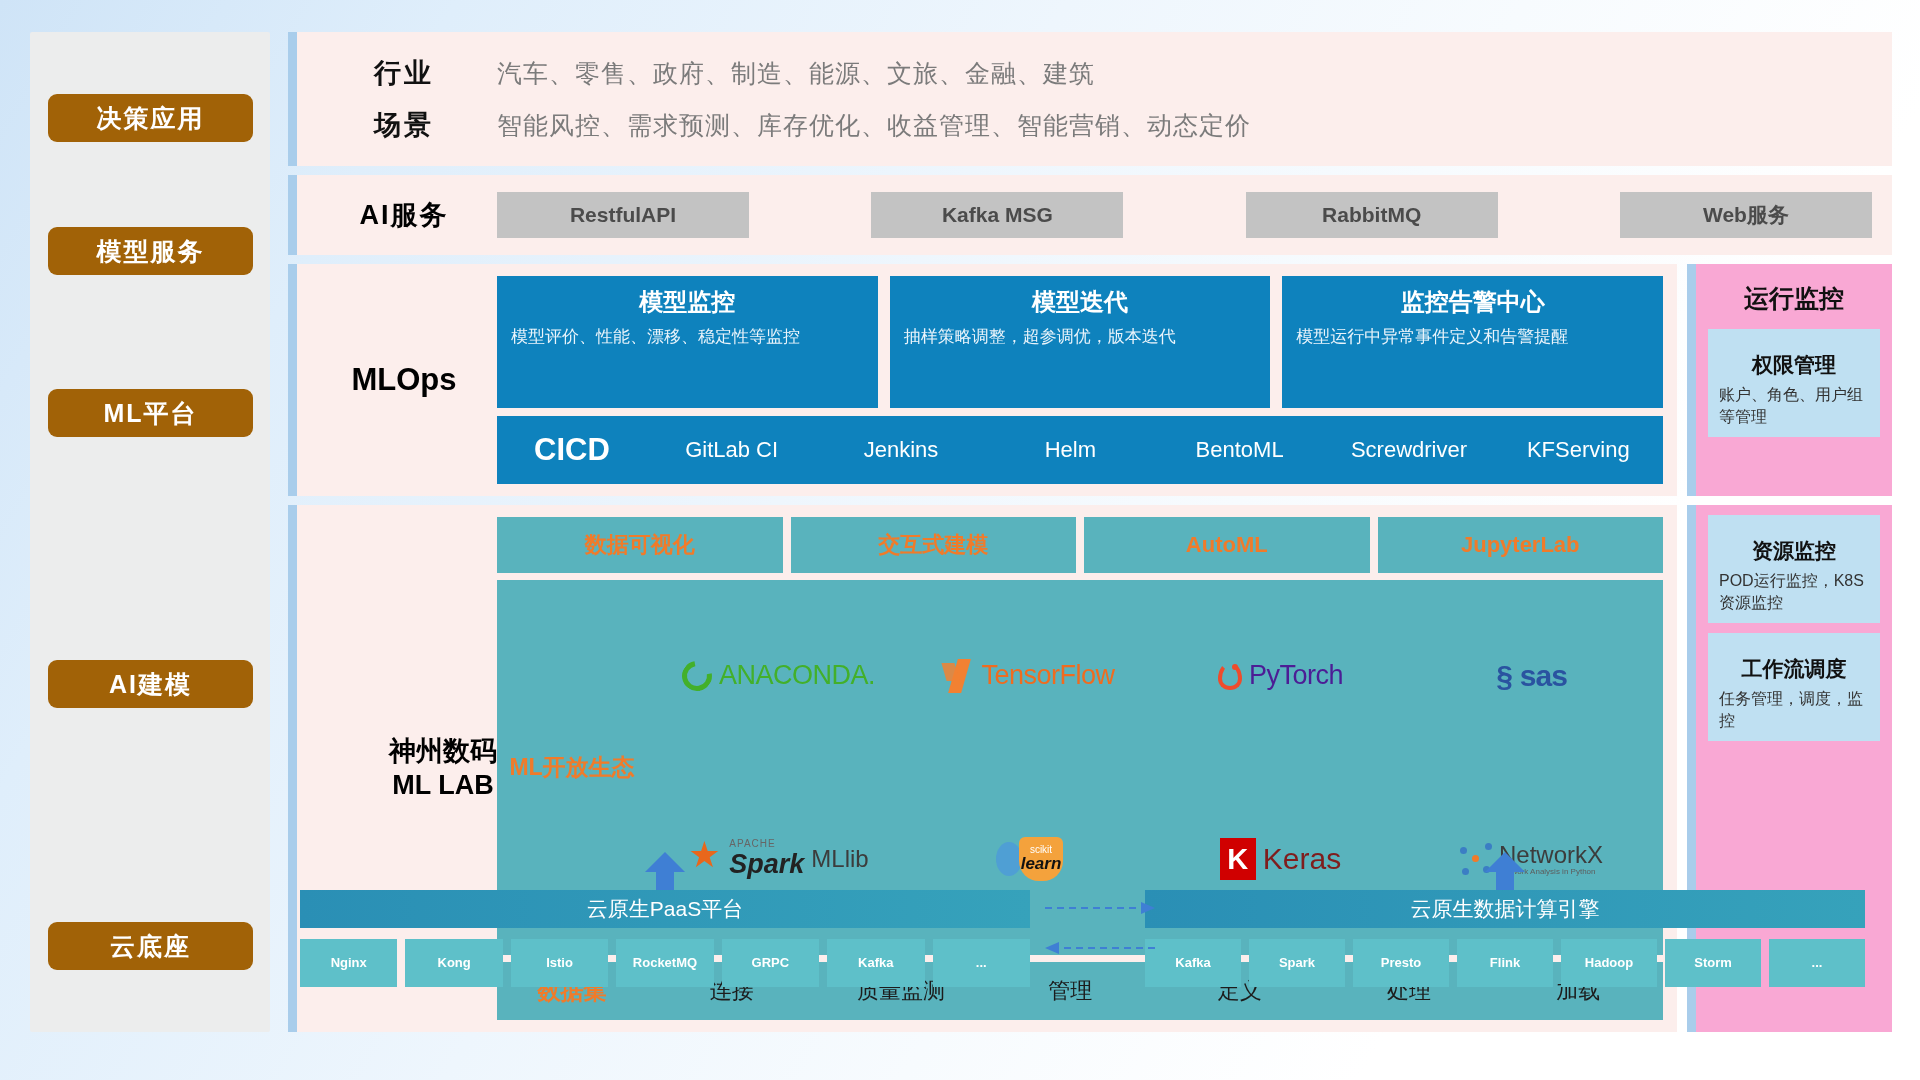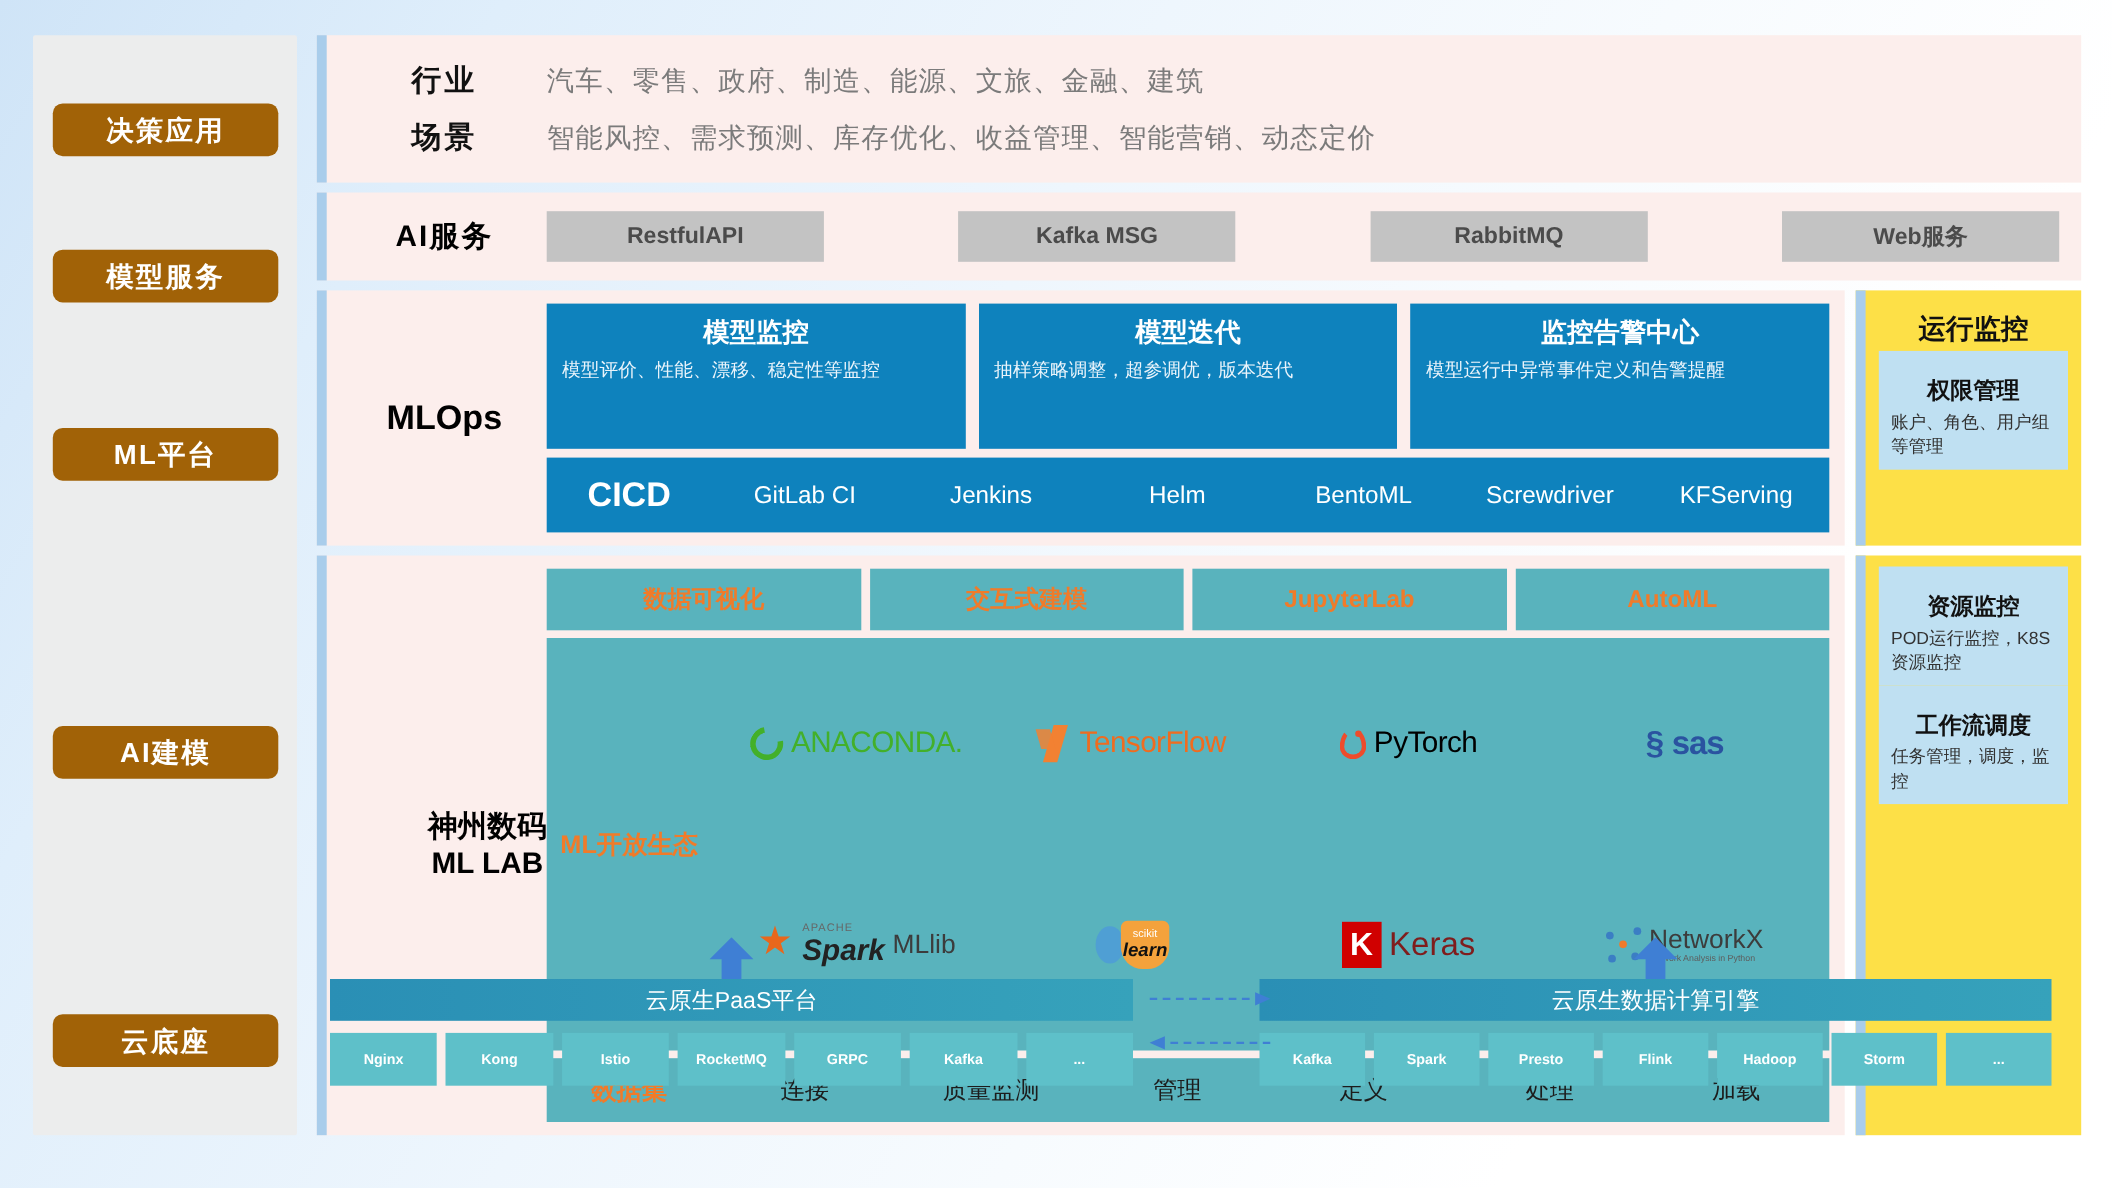--- a/index.html
+++ b/index.html
@@ -125,24 +125,25 @@
   .cicd-bar .items span {
     flex: 1; text-align: center; color: #fff; font-size: 22px;
     line-height: 30px;
     word-break: break-all;
     padding: 0 4px;
   }
 
   
   #monitor-rail {
     flex: 0 0 205px;
-    background: #fde047;
+    background: #f9a8d4;
     border-left: 9px solid #a9cdeb;
     display: flex; flex-direction: column;
     padding: 10px 12px;
+    gap: 10px;
   }
   #monitor-rail .title {
     font-size: 25px; font-weight: bold; color: #111;
     text-align: center; padding: 8px 0 4px 0;
   }
   .mon-card {
     background: #bfe0f2;
     padding: 22px 11px 10px 11px;
   }
   .mon-card .h {
@@ -209,21 +210,21 @@
 
   .pt-mark {
     width: 24px; height: 28px; border: 4px solid #ee4c2c;
     border-radius: 50% 50% 50% 50% / 60% 60% 40% 40%;
     position: relative; border-top-color: transparent;
   }
   .pt-mark::after {
     content:""; position:absolute; width:6px; height:6px; background:#ee4c2c;
     border-radius:50%; top:-2px; right:0px;
   }
-  .pt-txt { color: #000000; font-size: 29px; }
+  .pt-txt { color: #4c1d95; font-size: 29px; }
 
   .sas-mark { color: #2a53a0; font-size: 30px; font-weight: bold; }
   .sas-txt { color: #2a53a0; font-size: 30px; font-weight: bold; letter-spacing: -1px; }
 
   .spark-star {
     position: relative; width: 34px; height: 34px;
   }
   .spark-star::before {
     content: "\2605"; color: #e8671c; font-size: 36px; position: absolute; top: -8px; left: 0;
   }
@@ -377,22 +378,22 @@
         <div class="k">
           <div>
             <div>神州数码</div>
             <div>ML LAB</div>
           </div>
         </div>
         <div class="stack">
           <div class="teal-row" id="lab-tools">
             <div class="tool">数据可视化</div>
             <div class="tool">交互式建模</div>
+            <div class="tool">AutoML</div>
             <div class="tool">JupyterLab</div>
-            <div class="tool">AutoML</div>
           </div>
 
           <div class="teal-row" id="lab-eco">
             <div class="lead">ML开放生态</div>
             <div class="logos">
 
               <div class="logo">
                 <span class="anaconda-ring"></span>
                 <span class="txt anaconda-txt">ANACONDA.</span>
               </div>

